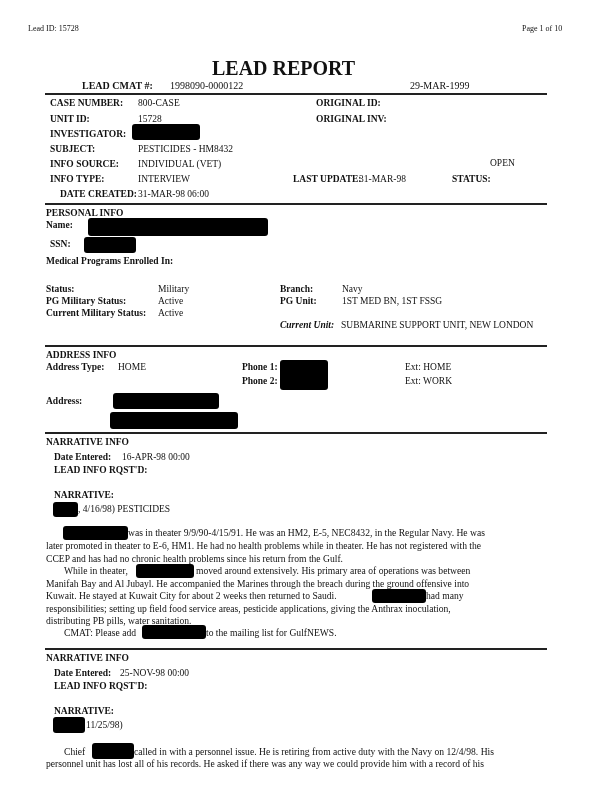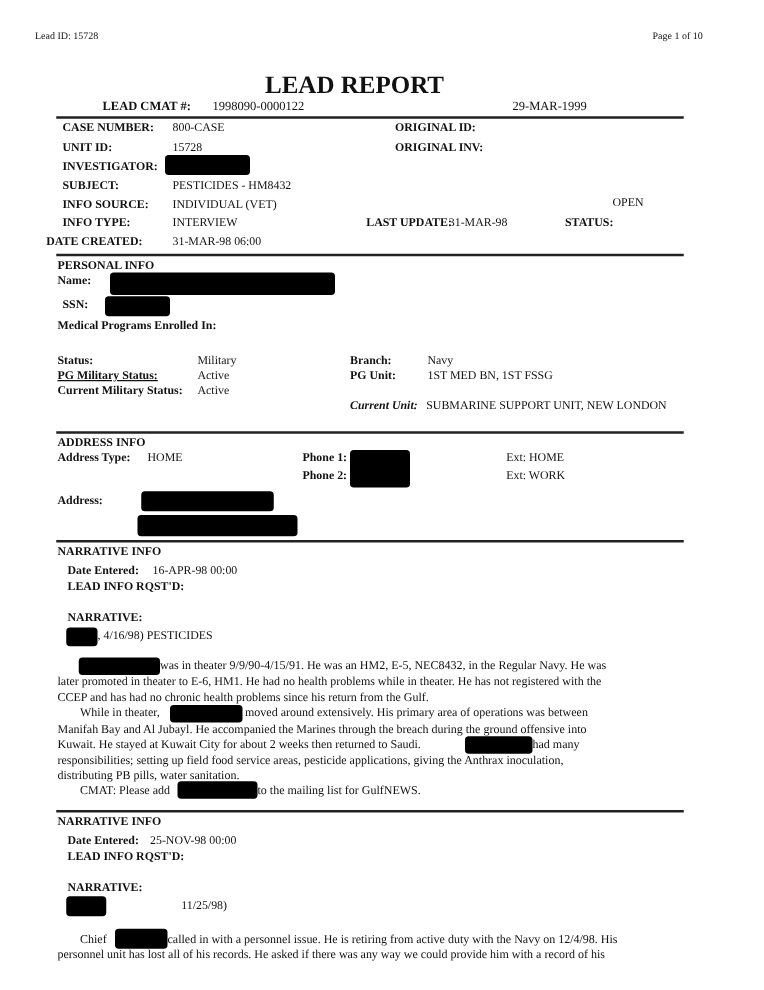--- a/index.html
+++ b/index.html
@@ -32,42 +32,42 @@
 <div class="abs b f9" style="left:50px;top:114px;">UNIT ID:</div>
 <div class="abs f9" style="left:138px;top:114px;">15728</div>
 <div class="abs b f9" style="left:50px;top:129px;">INVESTIGATOR:</div>
 <div class="redact" style="left:132px;top:124px;width:68px;height:16px;"></div>
 <div class="abs b f9" style="left:50px;top:144px;">SUBJECT:</div>
 <div class="abs f9" style="left:138px;top:144px;">PESTICIDES - HM8432</div>
 <div class="abs b f9" style="left:50px;top:159px;">INFO SOURCE:</div>
 <div class="abs f9" style="left:138px;top:159px;">INDIVIDUAL (VET)</div>
 <div class="abs b f9" style="left:50px;top:174px;">INFO TYPE:</div>
 <div class="abs f9" style="left:138px;top:174px;">INTERVIEW</div>
-<div class="abs b f9" style="left:37px;top:189px;">DATE CREATED:</div>
+<div class="abs b f9" style="left:60px;top:189px;">DATE CREATED:</div>
 <div class="abs f9" style="left:138px;top:189px;">31-MAR-98 06:00</div>
 
 <div class="abs b f9" style="left:316px;top:98px;">ORIGINAL ID:</div>
 <div class="abs b f9" style="left:316px;top:114px;">ORIGINAL INV:</div>
 <div class="abs b f9" style="left:293px;top:174px;">LAST UPDATE:</div>
 <div class="abs f9" style="left:359px;top:174px;">31-MAR-98</div>
 <div class="abs b f9" style="left:452px;top:174px;">STATUS:</div>
 <div class="abs f9" style="left:490px;top:158px;">OPEN</div>
 
 <div class="rule" style="left:45px;top:203px;width:502px;"></div>
 
 <div class="abs b f9" style="left:46px;top:208px;">PERSONAL INFO</div>
 <div class="abs b f9" style="left:46px;top:220px;">Name:</div>
 <div class="redact" style="left:88px;top:218px;width:180px;height:18px;"></div>
 <div class="abs b f9" style="left:50px;top:239px;">SSN:</div>
 <div class="redact" style="left:84px;top:237px;width:52px;height:16px;"></div>
 <div class="abs b f9" style="left:46px;top:256px;">Medical  Programs Enrolled In:</div>
 
 <div class="abs b f9" style="left:46px;top:284px;">Status:</div>
 <div class="abs f9" style="left:158px;top:284px;">Military</div>
-<div class="abs b f9" style="left:46px;top:296px;text-decoration:underline;">PG Military Status:</div>
+<div class="abs b f9" style="left:46px;top:296px;">PG Military Status:</div>
 <div class="abs f9" style="left:158px;top:296px;">Active</div>
 <div class="abs b f9" style="left:46px;top:308px;">Current Military Status:</div>
 <div class="abs f9" style="left:158px;top:308px;">Active</div>
 
 <div class="abs b f9" style="left:280px;top:284px;">Branch:</div>
 <div class="abs f9" style="left:342px;top:284px;">Navy</div>
 <div class="abs b f9" style="left:280px;top:296px;">PG Unit:</div>
 <div class="abs f9" style="left:342px;top:296px;">1ST MED BN, 1ST FSSG</div>
 <div class="abs b f9" style="left:280px;top:320px;font-style:italic;">Current Unit:</div>
 <div class="abs f9" style="left:341px;top:320px;">SUBMARINE SUPPORT UNIT, NEW LONDON</div>
@@ -114,18 +114,18 @@
 <div class="para" style="left:206px;top:627px;">to the mailing list for GulfNEWS.</div>
 
 <div class="rule" style="left:45px;top:648px;width:502px;"></div>
 
 <div class="abs b f9" style="left:46px;top:653px;">NARRATIVE INFO</div>
 <div class="abs b f9" style="left:54px;top:668px;">Date Entered:</div>
 <div class="abs f9" style="left:120px;top:668px;">25-NOV-98 00:00</div>
 <div class="abs b f9" style="left:54px;top:681px;">LEAD INFO RQST'D:</div>
 <div class="abs b f9" style="left:54px;top:706px;">NARRATIVE:</div>
 <div class="redact" style="left:53px;top:717px;width:32px;height:16px;"></div>
-<div class="abs f9" style="left:97px;top:720px;padding-left:48px;">11/25/98)</div>
+<div class="abs f9" style="left:86px;top:720px;">11/25/98)</div>
 
 <div class="para" style="left:64px;top:746px;">Chief</div>
 <div class="redact" style="left:92px;top:743px;width:42px;height:16px;"></div>
 <div class="para" style="left:134px;top:746px;">called in with a personnel issue.  He is retiring from active duty with the Navy on 12/4/98.  His</div>
 <div class="para" style="left:46px;top:758px;">personnel unit has lost all of his records.  He asked if there was any way we could provide him with a record of his</div>
 
 </body></html>

